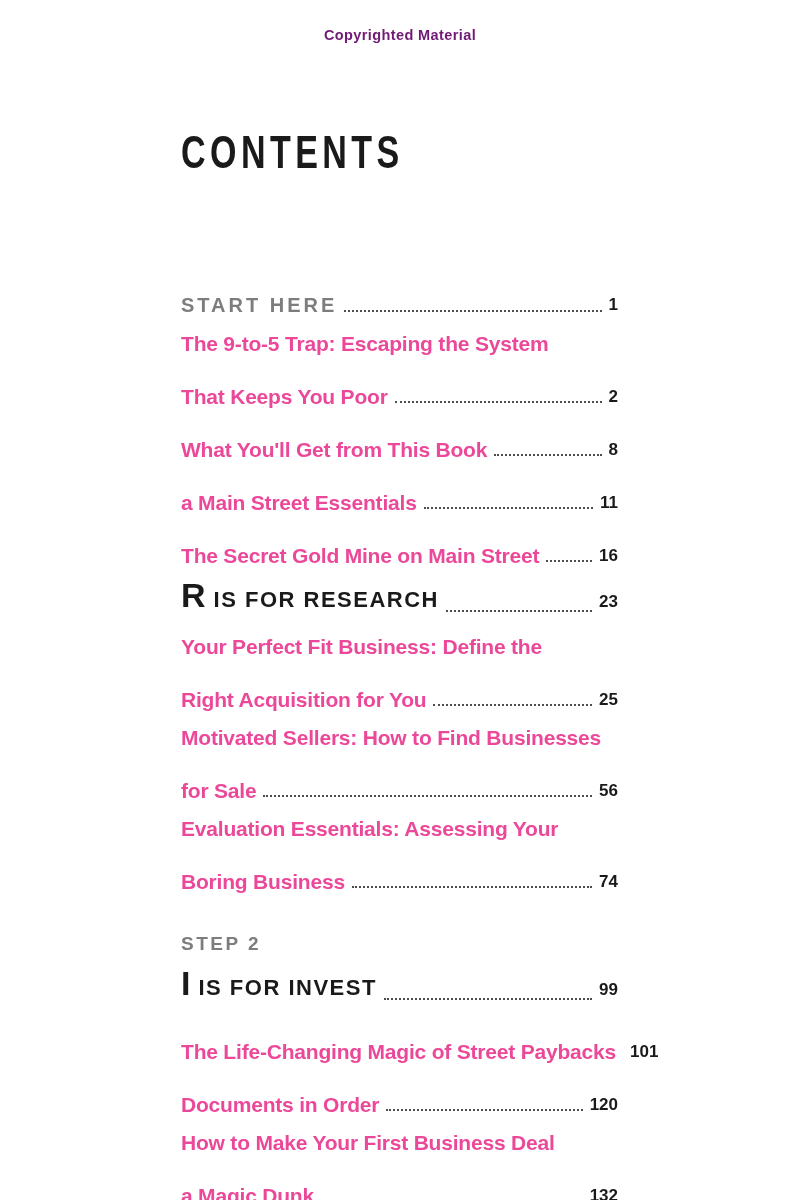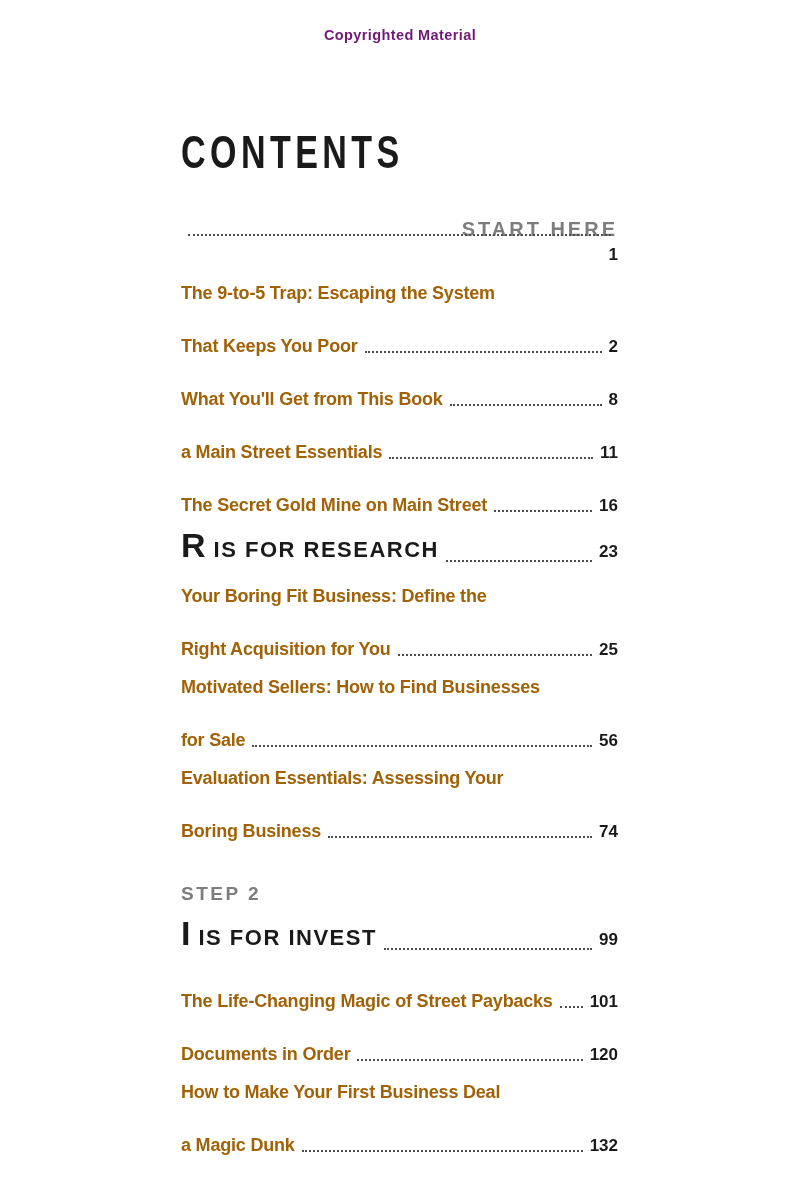--- a/index.html
+++ b/index.html
@@ -46,21 +46,21 @@
 
   .num {
     font-size: 17px;
     line-height: 25px;
     font-weight: 700;
     color: #1a1a1a;
     white-space: nowrap;
   }
 
   
-  .heading-front { margin-top: 40px; line-height: 26px; flex-direction: column; }
+  .heading-front { margin-top: 116px; line-height: 26px; }
   .heading-front .label {
     font-size: 20px;
     line-height: 26px;
     font-weight: 700;
     letter-spacing: 3px;
     color: #7d7d7d;
     white-space: nowrap;
   }
   .heading-front .num { line-height: 26px; }
   .heading-front .leader::after { bottom: 6px; }
@@ -89,25 +89,25 @@
     color: #1a1a1a;
     margin-left: 7px;
   }
   .step-heading .num { line-height: 42px; }
   .step-heading .leader::after { bottom: 11px; }
 
   
   .entry { margin-top: 13px; }
   .step-heading + .entry { margin-top: 11px; }
   .eline, .etext {
-    font-size: 18px;
+    font-size: 21px;
     line-height: 25px;
     font-weight: 700;
     letter-spacing: -0.2px;
-    color: #a16207;
+    color: #ec4899;
     white-space: nowrap;
   }
 </style>
 </head>
 <body>
 
 <div class="copyright top">Copyrighted Material</div>
 
 <div class="content">
 
@@ -155,21 +155,21 @@
   </div>
 
   <div class="section">
     <div class="row step-heading">
       <span class="htext"><span class="initial">R</span><span class="rest">IS FOR RESEARCH</span></span>
       <span class="leader"></span>
       <span class="num">23</span>
     </div>
 
     <div class="entry">
-      <div class="eline">Your Boring Fit Business: Define the</div>
+      <div class="eline">Your Perfect Fit Business: Define the</div>
       <div class="row">
         <span class="etext">Right Acquisition for You</span>
         <span class="leader"></span>
         <span class="num">25</span>
       </div>
     </div>
 
     <div class="entry">
       <div class="eline">Motivated Sellers: How to Find Businesses</div>
       <div class="row">

